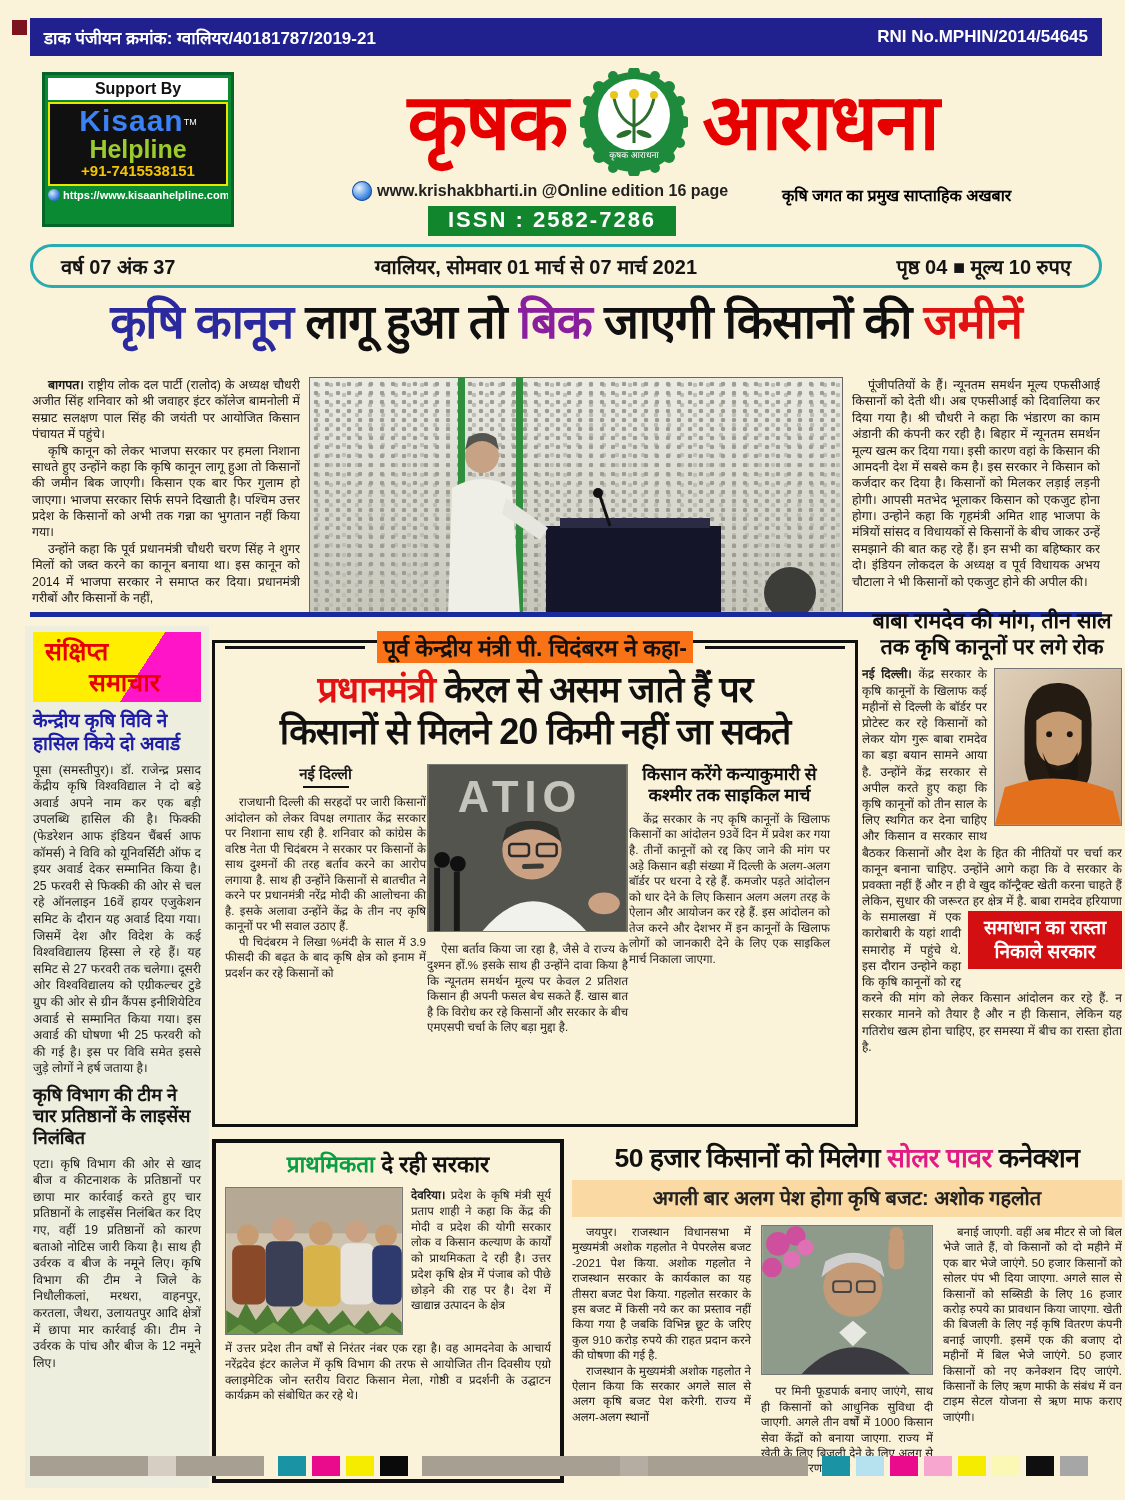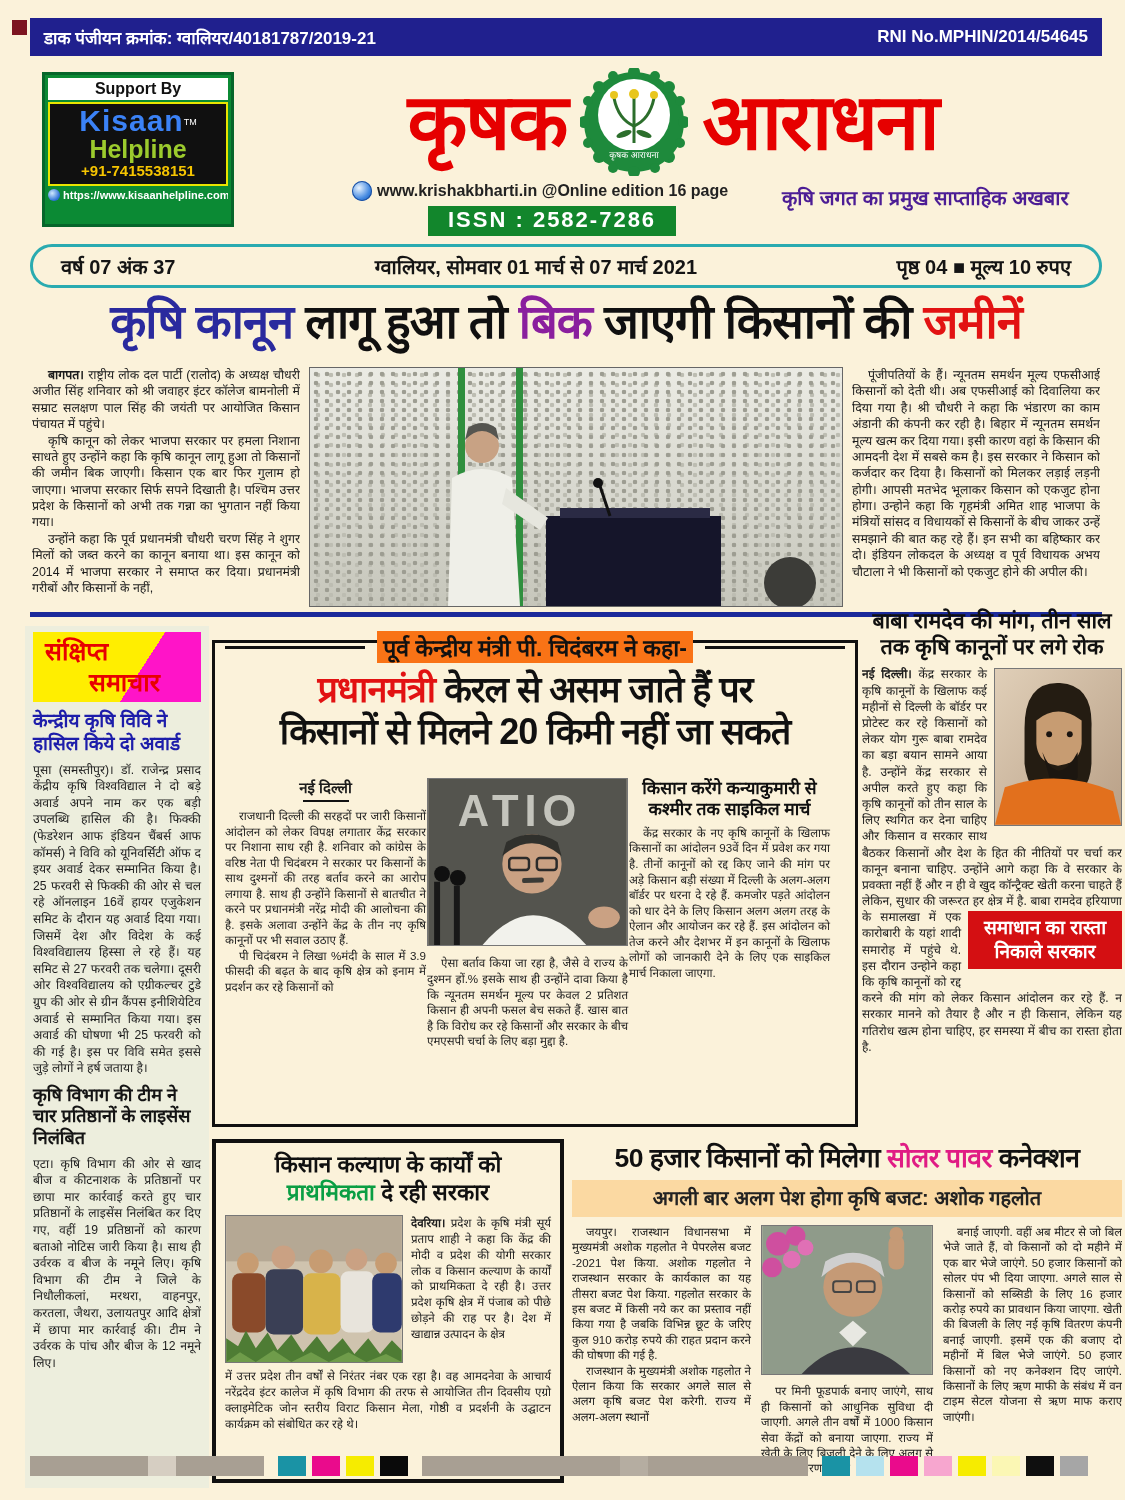--- a/index.html
+++ b/index.html
@@ -33,34 +33,34 @@
                 vertical-align:-2px; margin-right:3px; }
   .title-row { position:absolute; left:245px; top:64px; width:855px; height:116px;
                display:flex; align-items:center; justify-content:center; gap:14px; }
   .np-title { color:#e60000; font-weight:800; font-size:78px; line-height:1; letter-spacing:-2px; }
   .emblem { width:108px; height:108px; flex:0 0 auto; }
   .site-line { position:absolute; left:352px; top:181px; font-size:16px; font-weight:bold; color:#222;
                display:flex; align-items:center; gap:5px; }
   .globe-icon { width:20px; height:20px; border-radius:50%;
                 background:radial-gradient(circle at 35% 35%, #e8f4ff, #3f86e0 60%, #1b4fa0);
                 box-shadow:inset 0 0 0 1px #1b4fa0; }
-  .tagline { position:absolute; left:782px; top:184px; color:#4c1d95; font-weight:800; font-size:20px; }
+  .tagline { position:absolute; left:782px; top:184px; color:#000000; font-weight:800; font-size:16px; }
   .issn { position:absolute; left:428px; top:206px; background:#12862c; color:#fff;
           font-weight:800; font-size:22px; padding:1px 20px 3px; letter-spacing:2px; }
 
   
   .dateline { position:absolute; left:30px; top:244px; width:1072px; height:44px;
               border:3px solid #2aabb0; border-radius:26px; display:flex; align-items:center;
               justify-content:space-between; padding:0 28px; font-size:20px; font-weight:bold; color:#141414; }
 
   
   .main-headline { position:absolute; left:30px; top:296px; width:1072px; text-align:center;
                    font-size:47px; font-weight:800; line-height:1.1; letter-spacing:-1px; white-space:nowrap; }
   .hl-blue { color:#2a2a9e; } .hl-purple { color:#8a1f9e; } .hl-red { color:#e21212; } .hl-black { color:#101010; }
-  .lead-row { position:absolute; left:32px; top:367px; width:1068px; height:240px; display:flex; gap:9px; }
+  .lead-row { position:absolute; left:32px; top:377px; width:1068px; height:240px; display:flex; gap:9px; }
   .lead-col { font-size:12.4px; line-height:1.32; text-align:justify; color:#1c1c1c; overflow:hidden; }
   .lead-col p { text-indent:16px; }
   .lead-left { width:268px; }
   .lead-right { flex:1; }
   .lead-city { font-weight:800; }
   .main-photo { width:534px; height:240px; position:relative; border:1px solid #666; flex:0 0 auto;
       background:
         radial-gradient(circle 2px at 6px 6px, #9d9d92 2px, transparent 2.6px) 0 0/11px 9px repeat,
         radial-gradient(circle 2px at 3px 3px, #bdbdb2 2px, transparent 2.6px) 5px 4px/13px 10px repeat,
         linear-gradient(#ebebe4, #c6c6bb); }
@@ -78,21 +78,21 @@
 
   
   .chid-box { position:absolute; left:212px; top:640px; width:646px; height:487px;
               border:3px solid #101010; background:#fbf2da; padding:4px 10px; }
   .kicker { display:flex; align-items:center; gap:12px; font-weight:800; font-size:23px; color:#111;
             margin-top:-16px; }
   .kicker:before,.kicker:after { content:""; flex:1; border-top:3px solid #111; }
   .kicker span { background:#f97316; padding:0 6px; white-space:nowrap; }
   .chid-hl { text-align:center; font-weight:800; font-size:36px; line-height:1.18; color:#101010;
              letter-spacing:-1px; margin-top:6px; }
-  .chid-cols { display:flex; gap:1px; margin-top:24px; height:312px; overflow:hidden; }
+  .chid-cols { display:flex; gap:1px; margin-top:10px; height:312px; overflow:hidden; }
   .chid-c { width:201px; font-size:11.6px; line-height:1.34; text-align:justify; color:#1c1c1c; }
   .chid-date { text-align:center; font-weight:800; font-size:15px; margin-bottom:2px; }
   .chid-date-rule { width:46px; border-top:2px solid #111; margin:0 auto 6px; }
   .chid-c p { text-indent:14px; }
   .chid-photo { width:201px; height:168px; border:1px solid #777; margin-bottom:6px; }
   .cycle-head { font-weight:800; font-size:17.5px; text-align:center; line-height:1.2; margin-bottom:5px; color:#101010;}
 
   
   .ramdev { position:absolute; left:862px; top:608px; width:260px; height:530px; overflow:hidden; }
   .ramdev-title { font-weight:800; font-size:21.5px; line-height:1.22; text-align:center; color:#101010;
@@ -311,21 +311,20 @@
         <path d="M0 158 L10 120 Q64 100 120 124 L128 158 Z" fill="#e2701d"></path>
       </svg>
       <span class="lead-city">नई दिल्ली।</span><span> केंद्र सरकार के कृषि कानूनों के खिलाफ कई महीनों से दिल्ली के बॉर्डर पर प्रोटेस्ट कर रहे किसानों को लेकर योग गुरू बाबा रामदेव का बड़ा बयान सामने आया है. उन्होंने केंद्र सरकार से अपील करते हुए कहा कि कृषि कानूनों को तीन साल के लिए स्थगित कर देना चाहिए और किसान व सरकार साथ बैठकर किसानों और देश के हित की नीतियों पर चर्चा कर कानून बनाना चाहिए. उन्होंने आगे कहा कि वे सरकार के प्रवक्ता नहीं हैं और न ही वे खुद कॉन्ट्रैक्ट खेती करना चाहते हैं लेकिन, सुधार की जरूरत हर</span>
       <span class="solution-badge">समाधान का रास्ता निकाले सरकार</span>
       <span>क्षेत्र में है. बाबा रामदेव हरियाणा के समालखा में एक कारोबारी के यहां शादी समारोह में पहुंचे थे. इस दौरान उन्होने कहा कि कृषि कानूनों को रद्द करने की मांग को लेकर किसान आंदोलन कर रहे हैं. न सरकार मानने को तैयार है और न ही किसान, लेकिन यह गतिरोध खत्म होना चाहिए, हर समस्या में बीच का रास्ता होता है.</span>
     </div>
   </div>
 
   <div class="welfare">
     <div class="welfare-hl">
-      <div>किसान कल्याण के कार्यों को</div>
       <div><span class="hl-green">प्राथमिकता</span><span> दे रही सरकार</span></div>
     </div>
     <div class="welfare-row">
       <svg class="welfare-photo" viewBox="0 0 178 148">
         <rect width="178" height="148" fill="#cfc3ae"></rect>
         <rect y="0" width="178" height="46" fill="#b5a894"></rect>
         <g>
           <circle cx="22" cy="48" r="11" fill="#c79c72"></circle>
             <rect x="6" y="58" width="34" height="60" rx="8" fill="#8a4a2a"></rect>
           <circle cx="58" cy="42" r="12" fill="#caa183"></circle>

